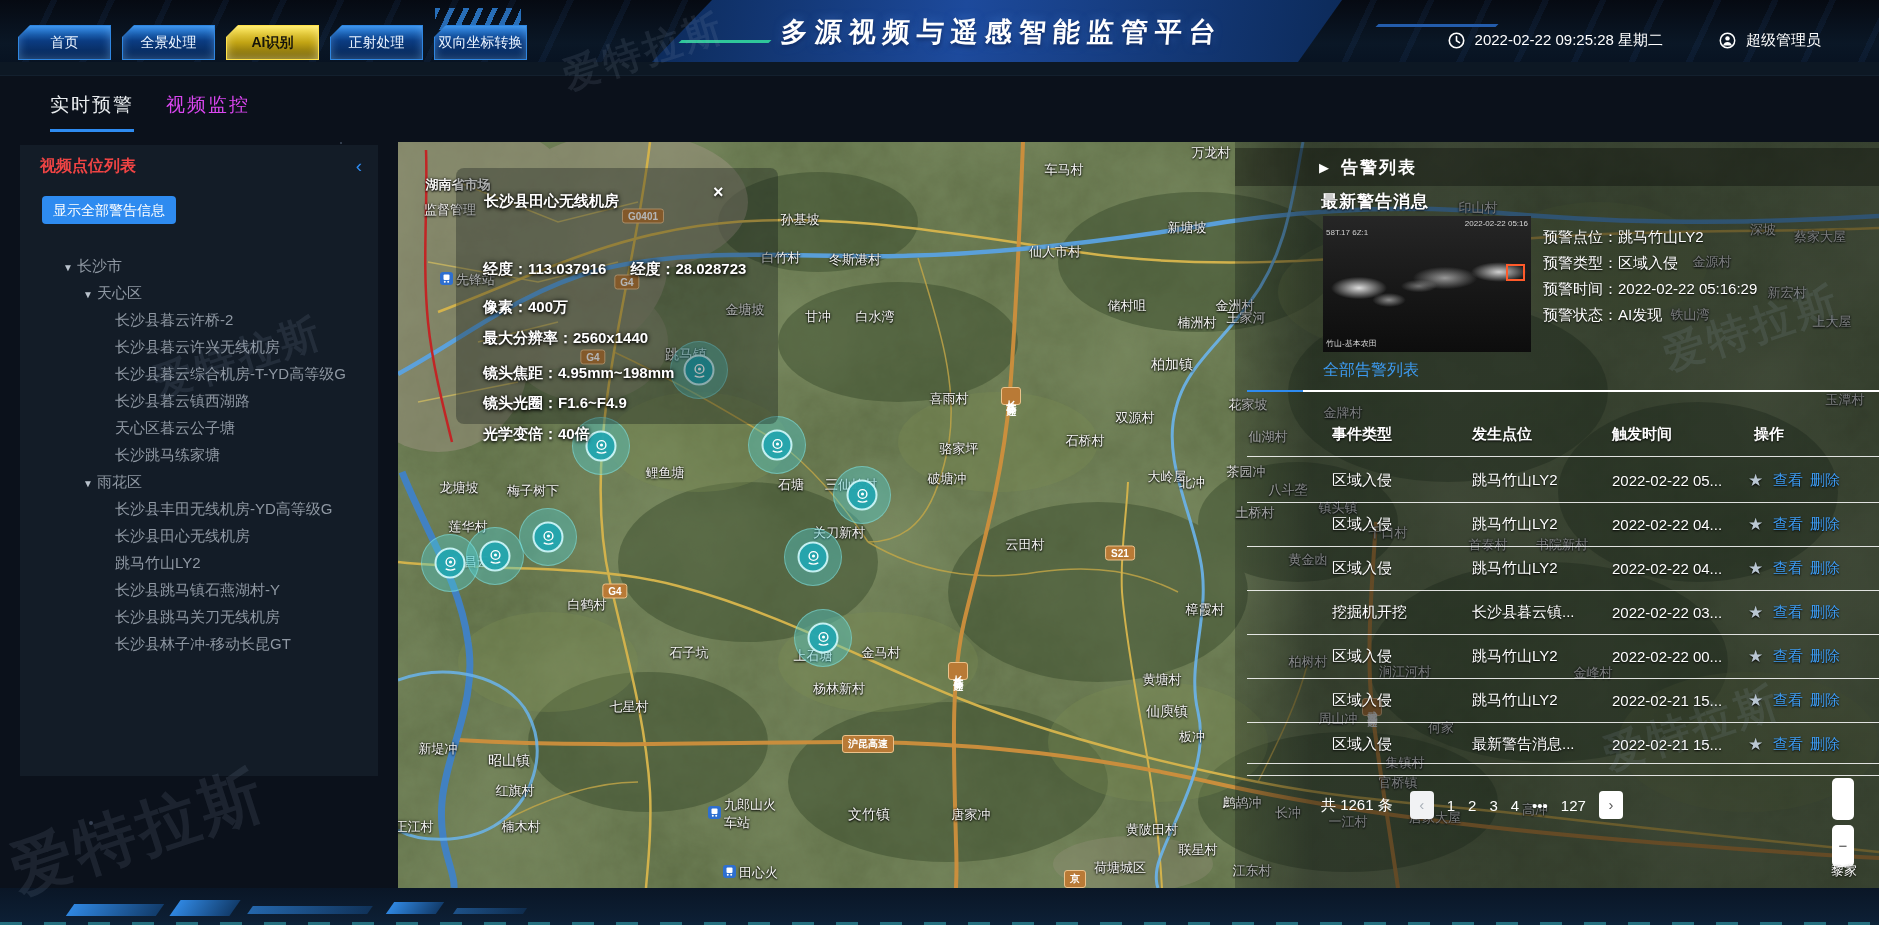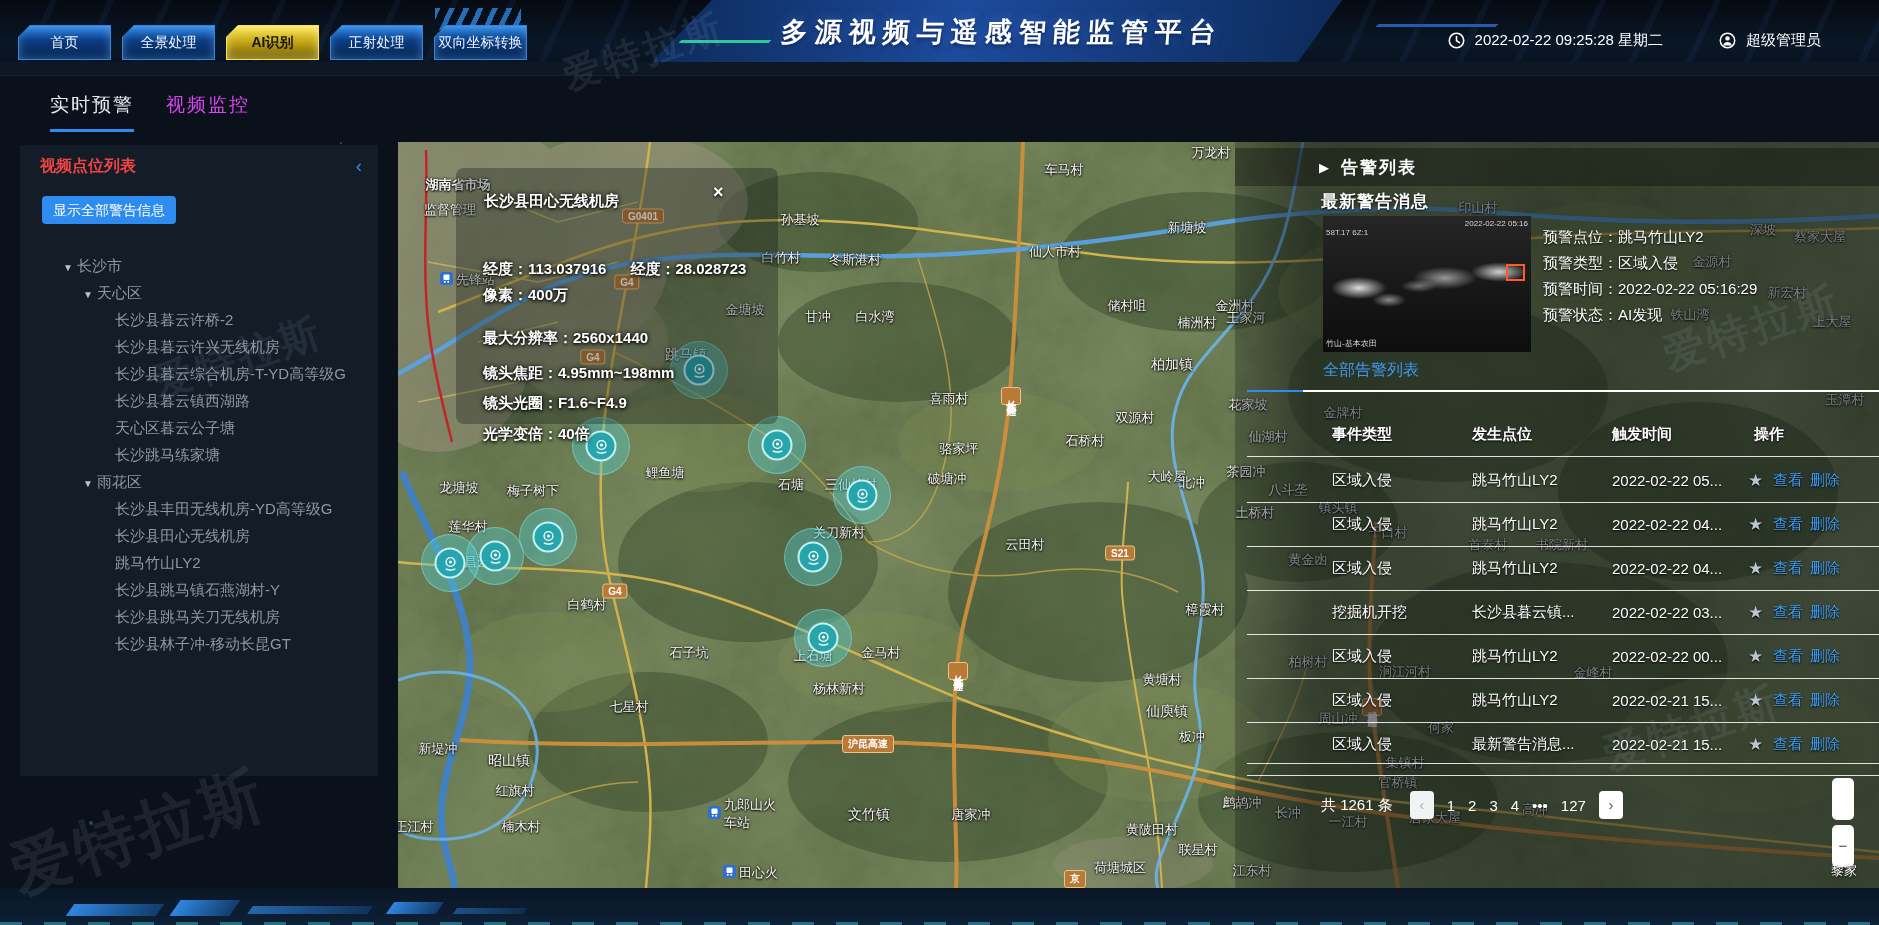--- a/index.html
+++ b/index.html
@@ -491,21 +491,21 @@
         </div>
 
       <div class="popup">
         <div class="ptitle">长沙县田心无线机房</div>
         <div class="close">×</div>
         <div id="popup-rows">
             <div class="prow" style="top: 92px;">
               <span>经度：113.037916</span>
               <span>经度：28.028723</span>
             </div>
-            <div class="prow" style="top: 118px;">
+            <div class="prow" style="top: 130px;">
               <span>像素：400万</span>
             </div>
             <div class="prow" style="top: 161px;">
               <span>最大分辨率：2560x1440</span>
             </div>
             <div class="prow" style="top: 196px;">
               <span>镜头焦距：4.95mm~198mm</span>
             </div>
             <div class="prow" style="top: 226px;">
               <span>镜头光圈：F1.6~F4.9</span>

